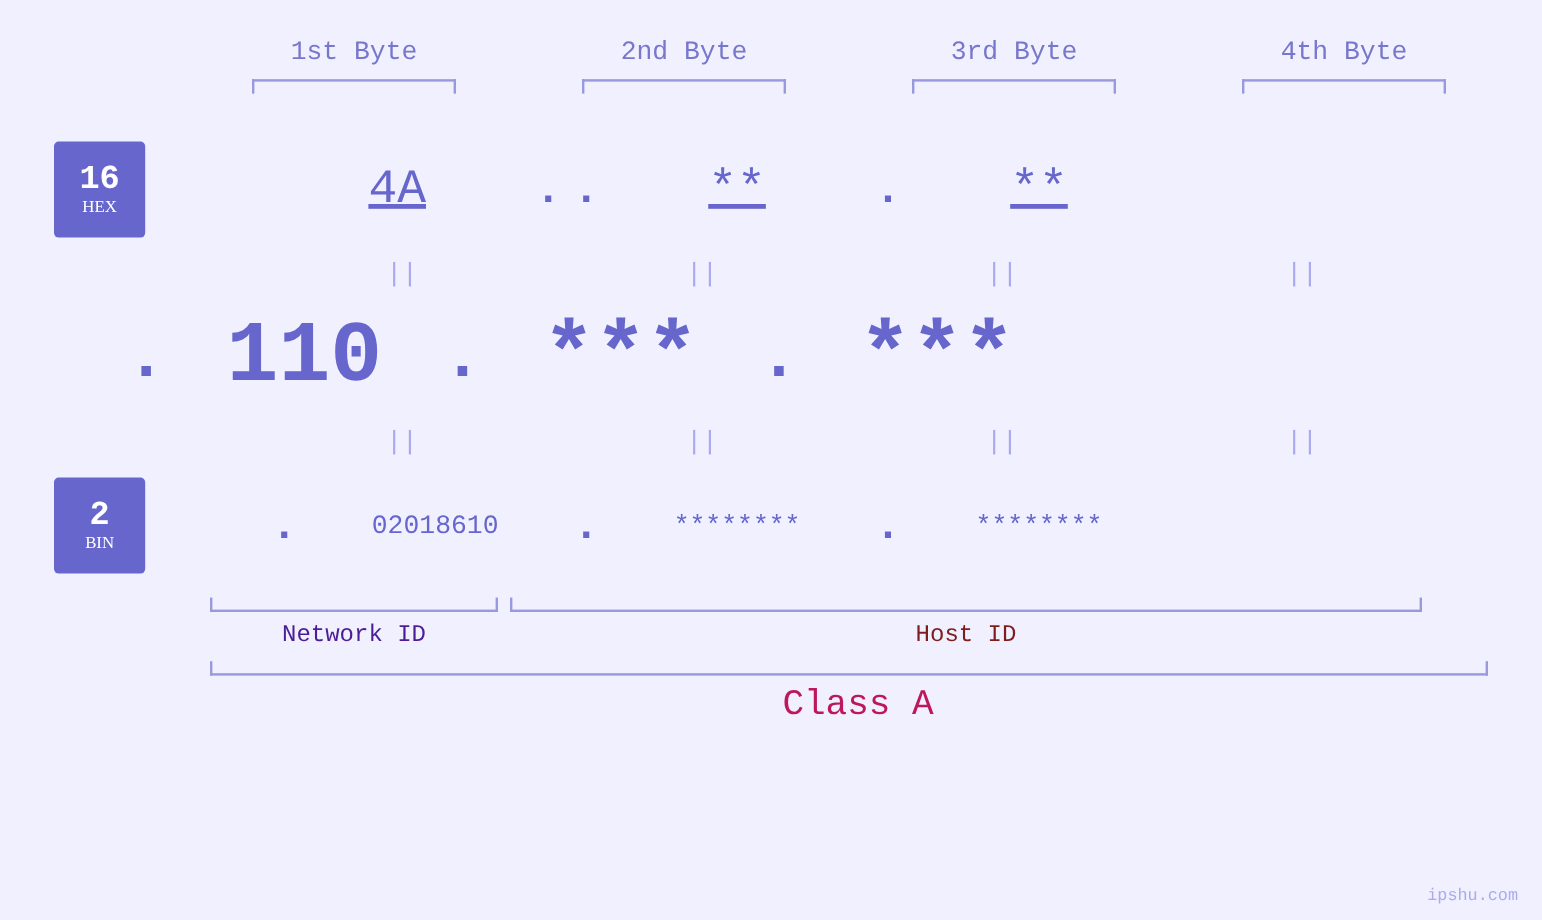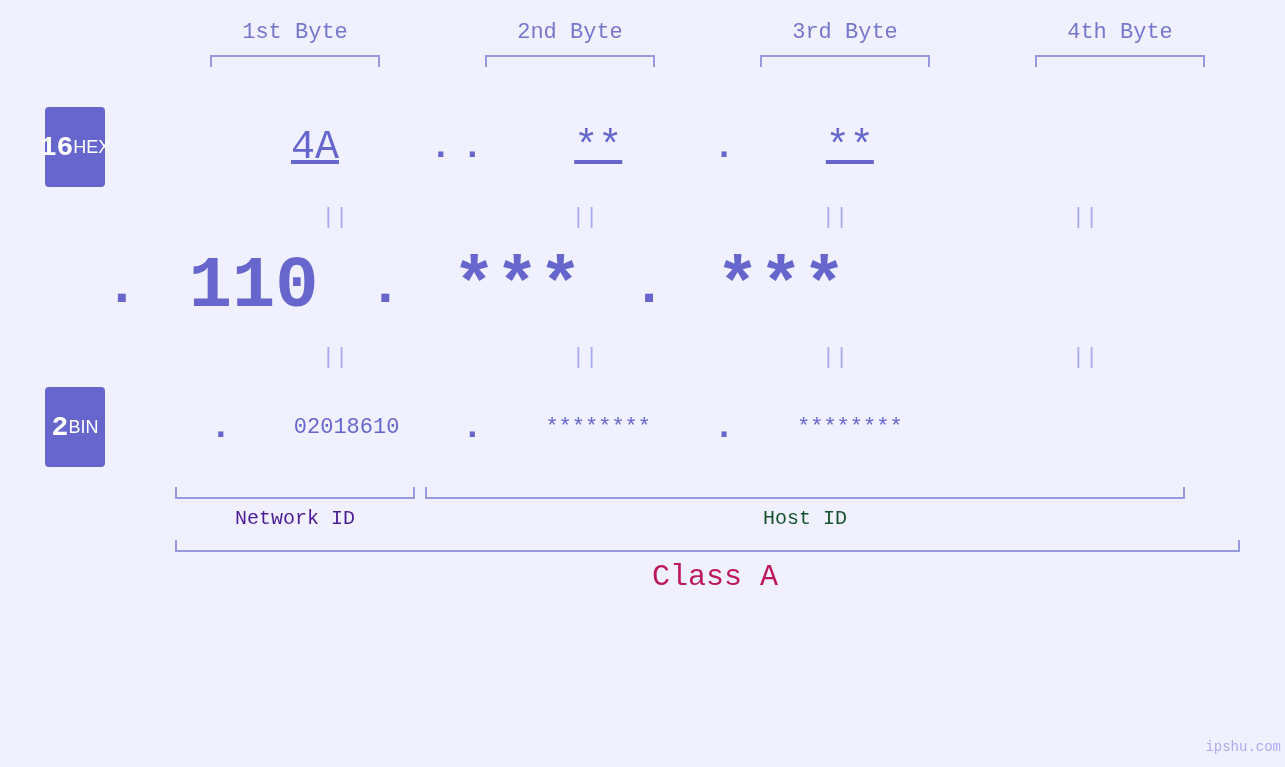--- a/index.html
+++ b/index.html
@@ -18,21 +18,21 @@
     }
 
     .main-container {
       width: 1285px;
       height: 767px;
       position: relative;
       display: flex;
       flex-direction: column;
       align-items: center;
       justify-content: flex-start;
-      padding-top: 20px;
+      padding-top: 31px;
     }
 
     
     .byte-headers {
       display: flex;
       width: 1100px;
       margin-left: 130px;
       justify-content: space-around;
       margin-bottom: 10px;
     }
@@ -71,42 +71,42 @@
     .display-row {
       display: flex;
       align-items: center;
       width: 1285px;
       height: 100px;
       margin-bottom: 0;
     }
 
     
     .badge {
-      width: 60px;
+      width: 76px;
       height: 80px;
       background-color: #6666cc;
       color: white;
       display: flex;
-      flex-direction: row;
+      flex-direction: column;
       align-items: center;
       justify-content: center;
       margin-left: 45px;
       border-radius: 4px;
       flex-shrink: 0;
     }
 
     .badge-number {
       font-size: 28px;
       font-weight: bold;
       font-family: 'Courier New', Courier, monospace;
     }
 
     .badge-label {
-      font-size: 18px;
-      font-family: Liberation Sans, sans-serif;
+      font-size: 14px;
+      font-family: Liberation Serif, serif;
     }
 
     
     .values-area {
       display: flex;
       align-items: center;
       flex: 1;
       padding-left: 100px;
       padding-right: 40px;
     }
@@ -222,21 +222,21 @@
       width: 240px;
       text-align: center;
       color: #4c1d95;
       font-size: 20px;
       font-family: 'Courier New', Courier, monospace;
     }
 
     .host-id-label {
       width: 760px;
       text-align: center;
-      color: #14532d;
+      color: #7f1d1d;
       font-size: 20px;
       font-family: 'Courier New', Courier, monospace;
       margin-left: 10px;
     }
 
     
     .class-bracket-container {
       margin-top: 10px;
       margin-left: 175px;
       width: 1080px;
@@ -254,21 +254,21 @@
       color: #be185d;
       font-size: 30px;
       font-family: 'Courier New', Courier, monospace;
       margin-top: 8px;
     }
 
     
     .watermark {
       position: absolute;
       bottom: 12px;
-      right: 4px;
+      right: 20px;
       color: #aaaaee;
       font-size: 14px;
       font-family: 'Courier New', Courier, monospace;
     }
   </style>
 </head>
 <body>
 
 <div class="main-container">
 

